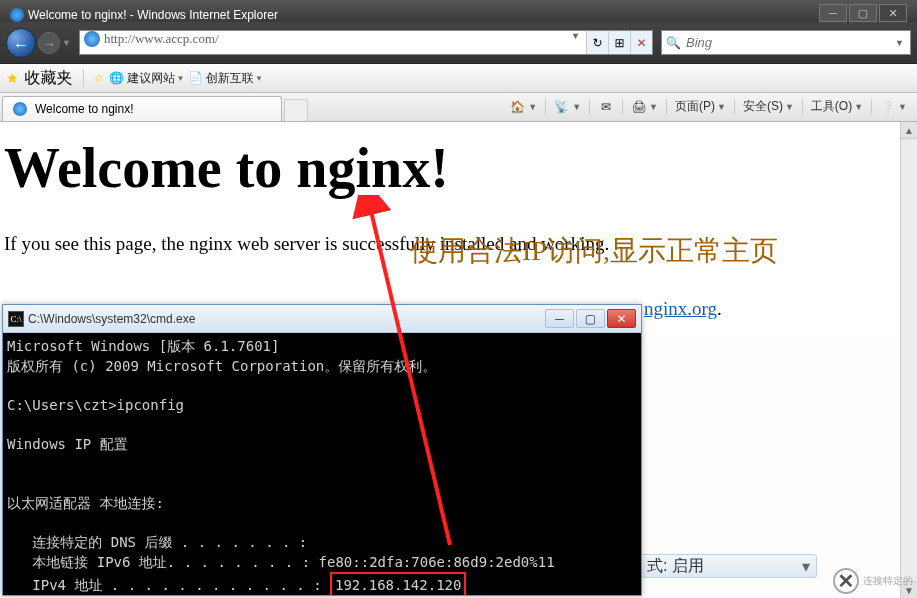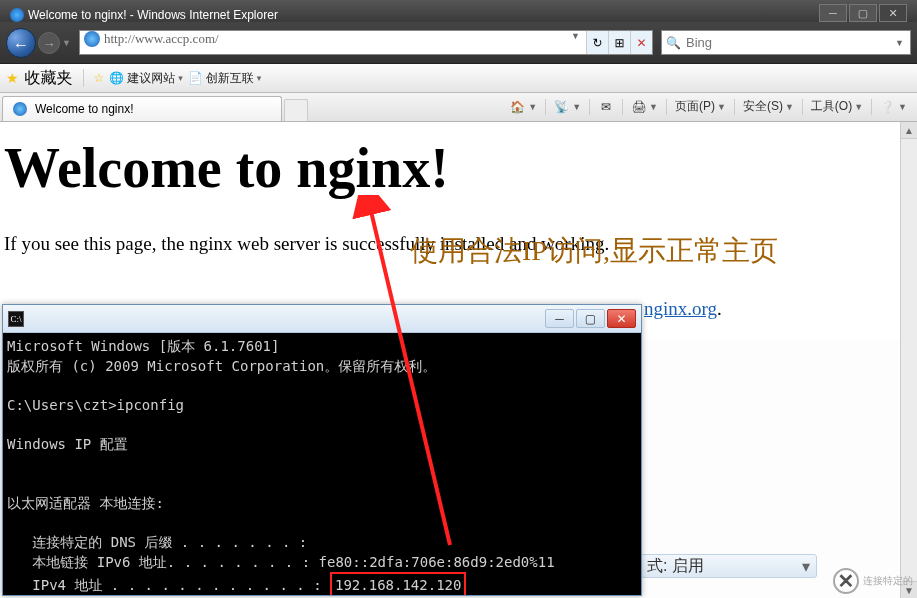--- a/index.html
+++ b/index.html
@@ -79,21 +79,21 @@
   display:flex;align-items:center;justify-content:center;
   background:#e8f2fa;
 }
 .addr-btn.stop { color:#c33; }
 .search-wrap {
   width: 250px; display: flex; align-items: center;
   background: #fff; border: 1px solid #888; height: 25px;
 }
 .search-icon { width:16px;height:16px;margin:0 4px;color:#666;display:flex;align-items:center;justify-content:center; }
 .search-input {
-  flex:1;border:none;outline:none;font-size:13px;color:#701a75;
+  flex:1;border:none;outline:none;font-size:13px;color:#701a75;font-style:italic;
 }
 
 .favbar {
   height: 29px; background: linear-gradient(to bottom,#fdfdfd,#e5e5e5);
   border-bottom:1px solid #bbb; display:flex; align-items:center; padding:0 6px; gap:6px;
 }
 .fav-star { color:#f5c518; font-size:14px; }
 .fav-text { font-size:16px; }
 .fav-sep { width:1px;height:18px;background:#ccc;margin:0 4px; }
 .fav-link { display:flex;align-items:center;gap:3px;font-size:12px;color:#222;text-decoration:none; }
@@ -310,20 +310,21 @@
     <marker id="ah" markerWidth="10" markerHeight="10" refX="2" refY="5" orient="auto">
       <path d="M0,0 L10,5 L0,10 Z" fill="#ff2020"></path>
     </marker>
   </defs>
   <line x1="100" y1="350" x2="20" y2="12" stroke="#ff2020" stroke-width="4" marker-end="url(#ah)"></line>
 </svg>
 
 <div class="cmdwin">
   <div class="cmdwin-title">
     <span class="c-ico">C:\</span>
+    <span>C:\Windows\system32\cmd.exe</span>
     <div class="cmdwin-ctrls">
       <div class="cmdwin-btn">─</div>
       <div class="cmdwin-btn">▢</div>
       <div class="cmdwin-btn close">✕</div>
     </div>
   </div>
   <div class="cmdwin-body"><span>Microsoft Windows [版本 6.1.7601]
 版权所有 (c) 2009 Microsoft Corporation。保留所有权利。
 
 C:\Users\czt&gt;ipconfig

